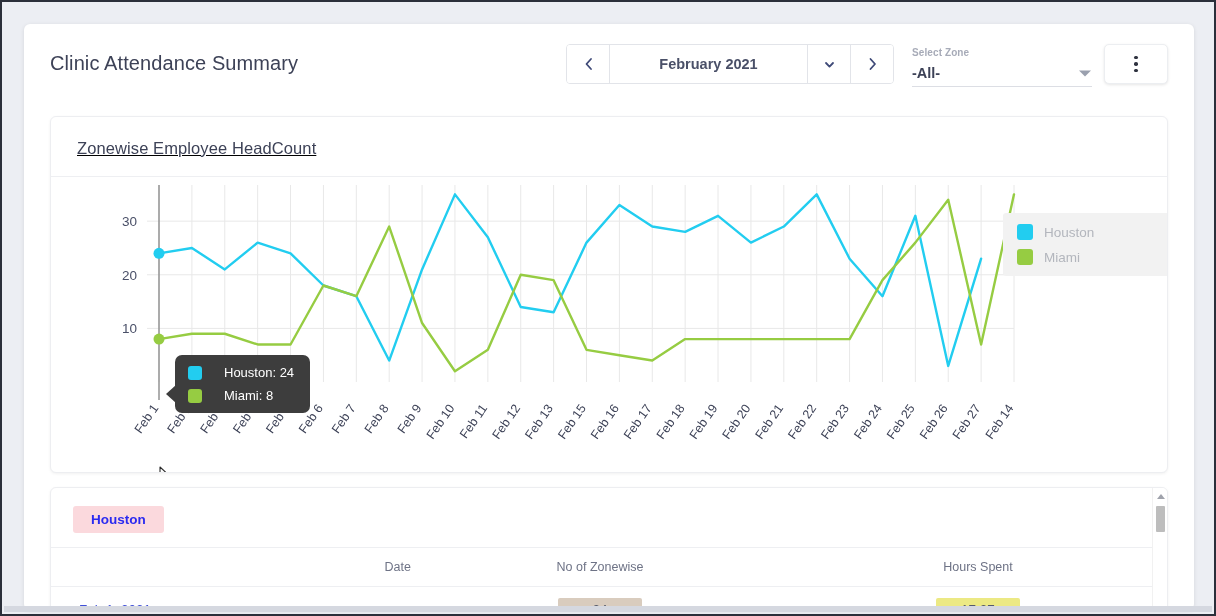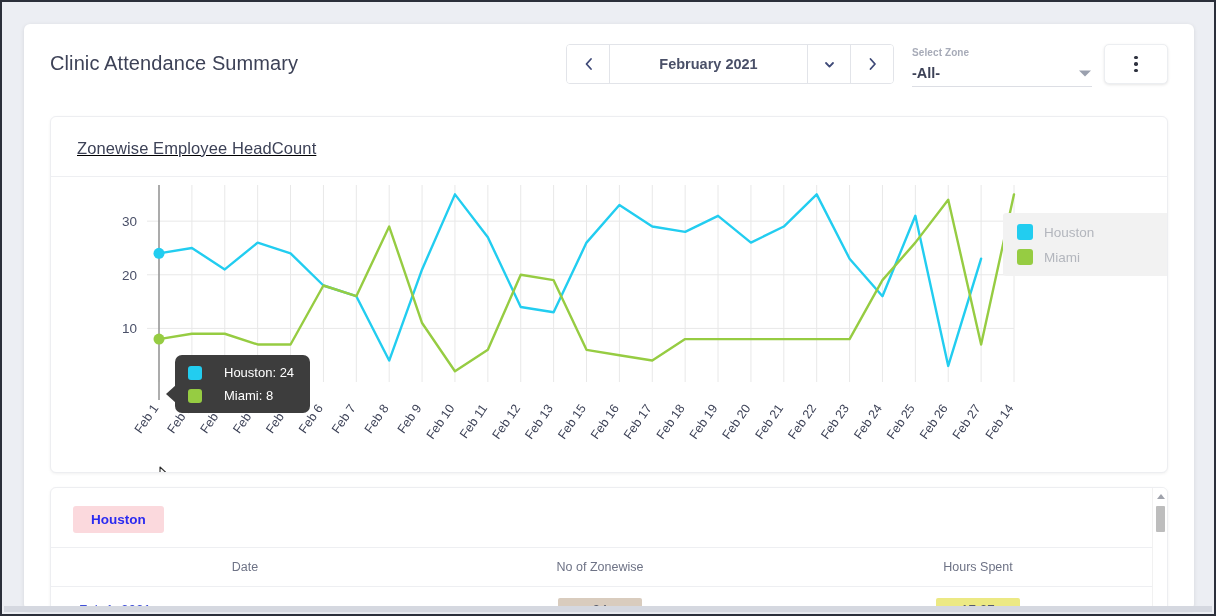--- a/index.html
+++ b/index.html
@@ -248,21 +248,21 @@
   .tbl { width: 100%; border-collapse: collapse; margin-top: 14px; table-layout: fixed; }
   .tbl th {
     font-size: 12.5px;
     font-weight: normal;
     color: #6e7386;
     text-align: center;
     padding: 12px 0;
     border-top: 1px solid #eeeff2;
     border-bottom: 1px solid #eeeff2;
   }
-  .tbl th.col-date { text-align: center; padding-left: 28px; width: 360px; }
+  .tbl th.col-date { text-align: right; padding-left: 28px; width: 360px; }
   .tbl td {
     font-size: 13.5px;
     color: #4a5068;
     text-align: center;
     padding: 11px 0;
   }
   .tbl td.col-date { text-align: left; padding-left: 28px; }
   .date-link { color: #4050d8; cursor: pointer; font-size: 13.5px; }
   .pill {
     display: inline-block;

